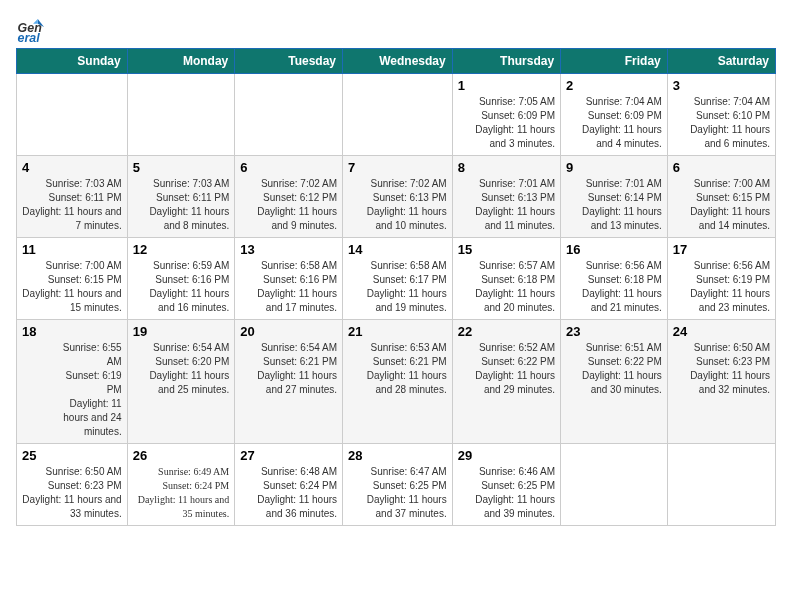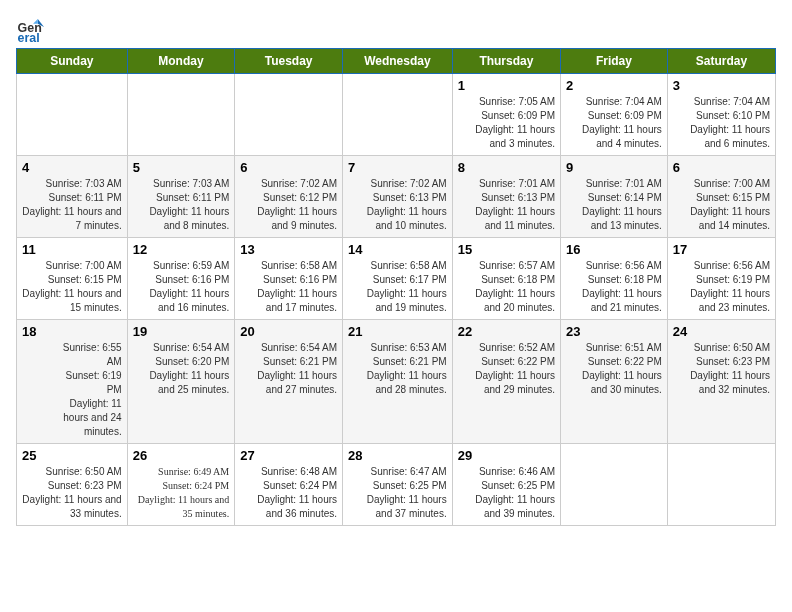--- a/index.html
+++ b/index.html
@@ -13,20 +13,21 @@
     .header-logo {
       display: flex;
       align-items: flex-start;
       justify-content: space-between;
       margin-bottom: 4px;
     }
     .logo-area {
       display: flex;
       align-items: center;
       gap: 2px;
+      font-style: italic;
     }
     .logo-icon {
       width: 28px;
       height: 28px;
     }
     .title-area {
       text-align: right;
     }
     .main-title {
       font-size: 32px;
@@ -36,23 +37,23 @@
     .subtitle {
       font-size: 16px;
       color: #555;
     }
     table {
       width: 100%;
       border-collapse: collapse;
       font-size: 11px;
     }
     thead tr th {
-      background-color: #4d7c0f;
+      background-color: #0f766e;
       color: #fff;
-      text-align: center;
+      text-align: right;
       padding: 5px 6px;
       font-size: 12px;
       font-weight: bold;
       border: 1px solid #1a6bb5;
     }
     tbody tr td {
       border: 1px solid #ccc;
       vertical-align: top;
       padding: 4px 5px;
       width: 113px;

